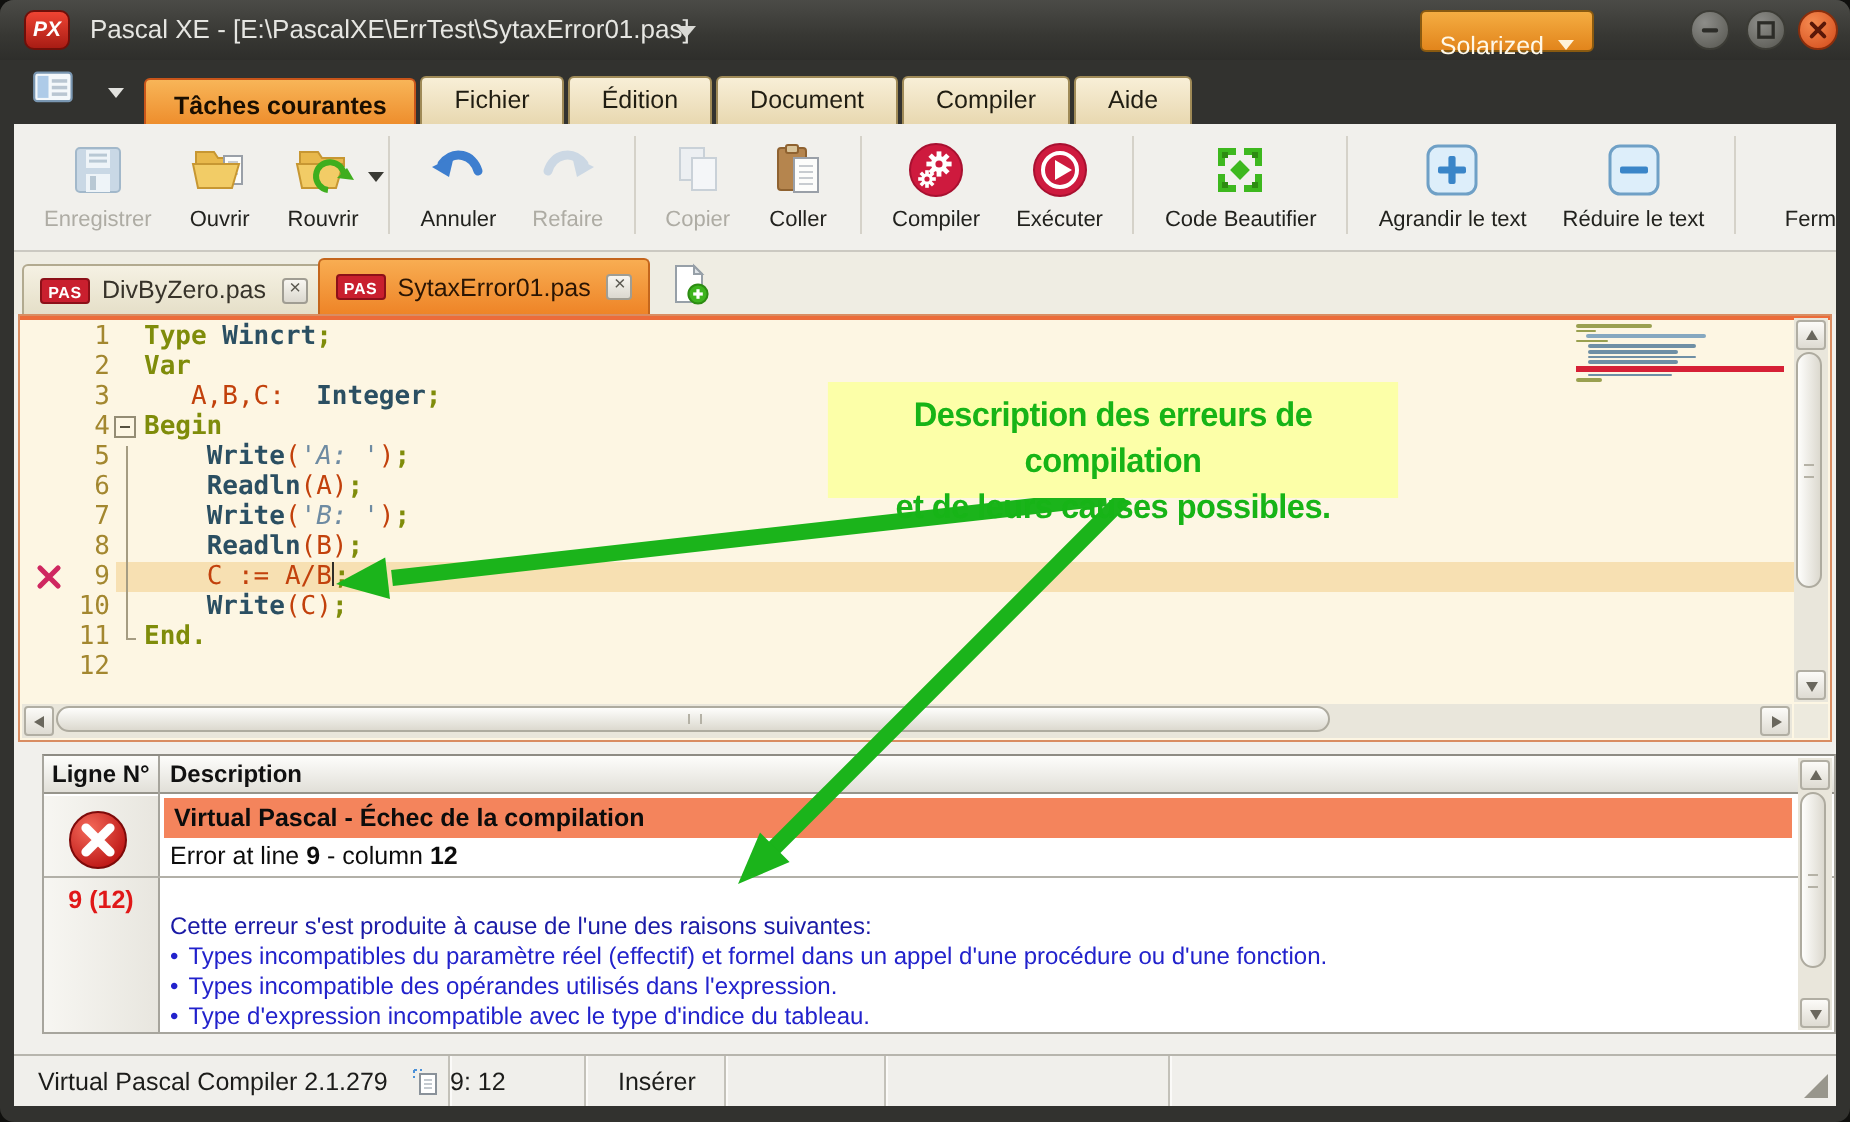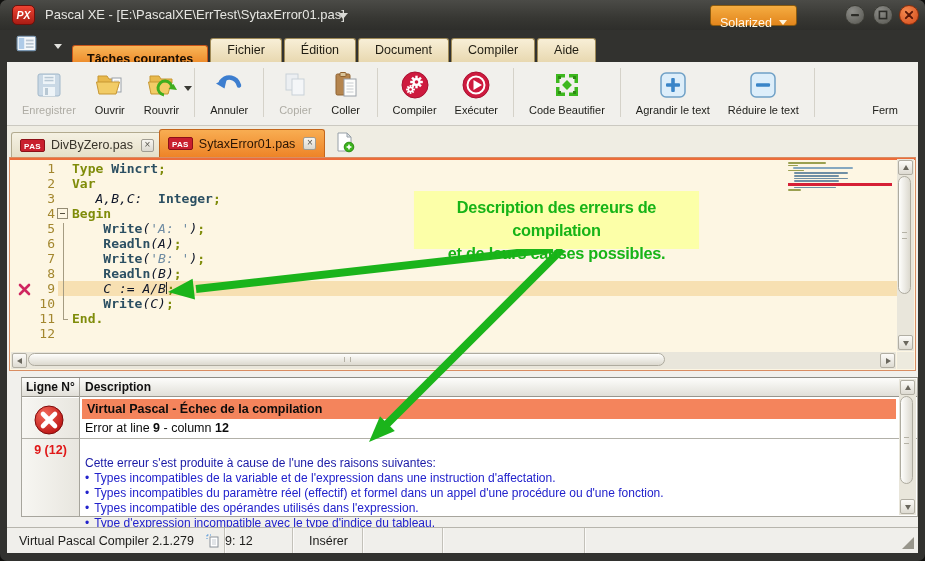--- a/index.html
+++ b/index.html
@@ -28,21 +28,21 @@
   .wbtn.close { background:radial-gradient(circle at 35% 30%,#f58a50,#d24a1a); border-color:#8a2e0c; }
 
   
   .ribbonbar { position:absolute; left:0; right:0; top:30px; height:32px; }
   .menu-btn { position:absolute; left:16px; top:4px; width:52px; height:24px; cursor:pointer; }
   .menu-btn .m-caret { position:absolute; right:6px; top:10px; width:0; height:0;
     border-left:4px solid transparent; border-right:4px solid transparent; border-top:5px solid #e2e2de; }
   .rtabs { position:absolute; left:72px; bottom:0; display:flex; align-items:flex-end; gap:2px; }
   .rtab { height:24px; padding:0 16px; line-height:23px; font-size:12.5px; color:#201d12; cursor:pointer;
     background:linear-gradient(#f8efd7,#e8d8b0); border:1px solid #9f8a57; border-bottom:none; border-radius:3px 3px 0 0; }
-  .rtab.active { height:17px; line-height:26px; font-weight:bold; color:#1a0e00; padding:0 14px;
+  .rtab.active { height:23px; line-height:26px; font-weight:bold; color:#1a0e00; padding:0 14px;
     background:linear-gradient(#f8b558,#ee8e2d); border-color:#c8551a; }
 
   
   .content { position:absolute; left:7px; right:7px; top:62px; bottom:8px; background:#f1f0ec; }
 
   
   .toolbar { position:absolute; left:0; right:0; top:0; height:64px; display:flex; align-items:stretch;
     padding:2px 2px 4px 6px; border-bottom:1px solid #cbc9c1; overflow:hidden; }
   .tbtn { flex:0 0 auto; display:flex; flex-direction:column; align-items:center; justify-content:flex-end;
     padding:4px 9px 5px; cursor:pointer; position:relative; }
@@ -75,21 +75,21 @@
     border:1px solid #d98d62; }
   .accent { position:absolute; left:0; right:0; top:0; height:2px; background:#ec6c3a; }
   .lines { position:absolute; left:0; top:3px; right:18px; }
   .line { position:relative; height:15px; display:flex; font:13px/15px "DejaVu Sans Mono",monospace; }
   .line .hl { position:absolute; left:48px; right:0; top:0; bottom:0; background:#f7e0b2; }
   .lnum { position:relative; width:45px; text-align:right; color:#a3872f; flex:0 0 45px; }
   .fold { position:relative; width:17px; flex:0 0 17px; }
   .codetext { position:relative; white-space:pre; }
   .kw  { color:#7f8c0a; font-weight:bold; }
   .bi  { color:#2b4f62; font-weight:bold; }
-  .id  { color:#0f172a;font-style:italic; }
+  .id  { color:#c2410c; }
   .str { color:#6e8ba2; font-style:italic; }
   .cursor { display:inline-block; width:1px; height:12px; background:#2e2c28; vertical-align:-1px; }
   .foldbox { position:absolute; left:2px; top:2px; width:11px; height:11px; background:#fdf6e3;
     border:1px solid #948c74; }
   .foldbox::after { content:""; position:absolute; left:2px; right:2px; top:4px; height:1px; background:#55503e; }
   .foldline { position:absolute; left:53px; top:65px; width:5px; height:97px;
     border-left:1px solid #a59c82; border-bottom:1px solid #a59c82; }
   .gutterx { position:absolute; left:8px; top:124px; width:13px; height:13px; }
   .minimap { position:absolute; right:23px; top:4px; width:104px; }
   .mm-bar { height:1.6px; margin-bottom:1px; border-radius:1px; }
@@ -245,20 +245,29 @@
         <div class="tsep"></div>
         <div class="tbtn">
           <div class="ticon">
             <svg viewBox="0 0 32 32">
               <path d="M8 13 C14 5.5, 23.5 8, 26 16.5" stroke="#3d7ecf" stroke-width="4.5" fill="none" stroke-linecap="round"></path>
               <polygon points="3,14.5 14,9 11.5,19.5" fill="#3d7ecf"></polygon>
             </svg>
           </div>
           <div class="tlabel">Annuler</div>
         </div>
+        <div class="tbtn disabled">
+          <div class="ticon">
+            <svg viewBox="0 0 32 32">
+              <path d="M24 13 C18 5.5, 8.5 8, 6 16.5" stroke="#ccd8e4" stroke-width="4.5" fill="none" stroke-linecap="round"></path>
+              <polygon points="29,14.5 18,9 20.5,19.5" fill="#ccd8e4"></polygon>
+            </svg>
+          </div>
+          <div class="tlabel">Refaire</div>
+        </div>
         <div class="tsep"></div>
         <div class="tbtn disabled">
           <div class="ticon">
             <svg viewBox="0 0 32 32">
               <rect x="7" y="5" width="12" height="16" fill="#eceff2" stroke="#c9d1d8"></rect>
               <rect x="13" y="10" width="12" height="16" fill="#f4f6f8" stroke="#c9d1d8"></rect>
             </svg>
           </div>
           <div class="tlabel">Copier</div>
         </div>
@@ -494,21 +503,20 @@
           <circle cx="16" cy="16" r="14" fill="url(#rg)" stroke="#7e0a0a"></circle>
           <path d="M10 10 L22 22 M22 10 L10 22" stroke="#fff" stroke-width="4.6" stroke-linecap="round"></path>
         </svg>
       </div>
       <div class="banner">Virtual Pascal - Échec de la compilation</div>
       <div class="errorat" id="errorat"><span>Error at line </span><span style="font-weight: bold;">9</span><span> - column </span><span style="font-weight: bold;">12</span></div>
       <div class="ep-rowdiv"></div>
       <div class="lineref">9 (12)</div>
       <div class="introline">Cette erreur s'est produite à cause de l'une des raisons suivantes:</div>
       <div class="bullets" id="bullets">
-          <div class="bullet"><span class="dot">•</span><span>Types incompatibles de la variable et de l'expression dans une instruction d'affectation.</span></div>
           <div class="bullet"><span class="dot">•</span><span>Types incompatibles du paramètre réel (effectif) et formel dans un appel d'une procédure ou d'une fonction.</span></div>
           <div class="bullet"><span class="dot">•</span><span>Types incompatible des opérandes utilisés dans l'expression.</span></div>
           <div class="bullet"><span class="dot">•</span><span>Type d'expression incompatible avec le type d'indice du tableau.</span></div>
         </div>
       <div class="ep-vscroll">
         <div class="sb-btn sb-up"></div>
         <div class="vthumb" style="top:17px;height:88px;"></div>
         <div class="sb-btn sb-down"></div>
       </div>
     </div>

